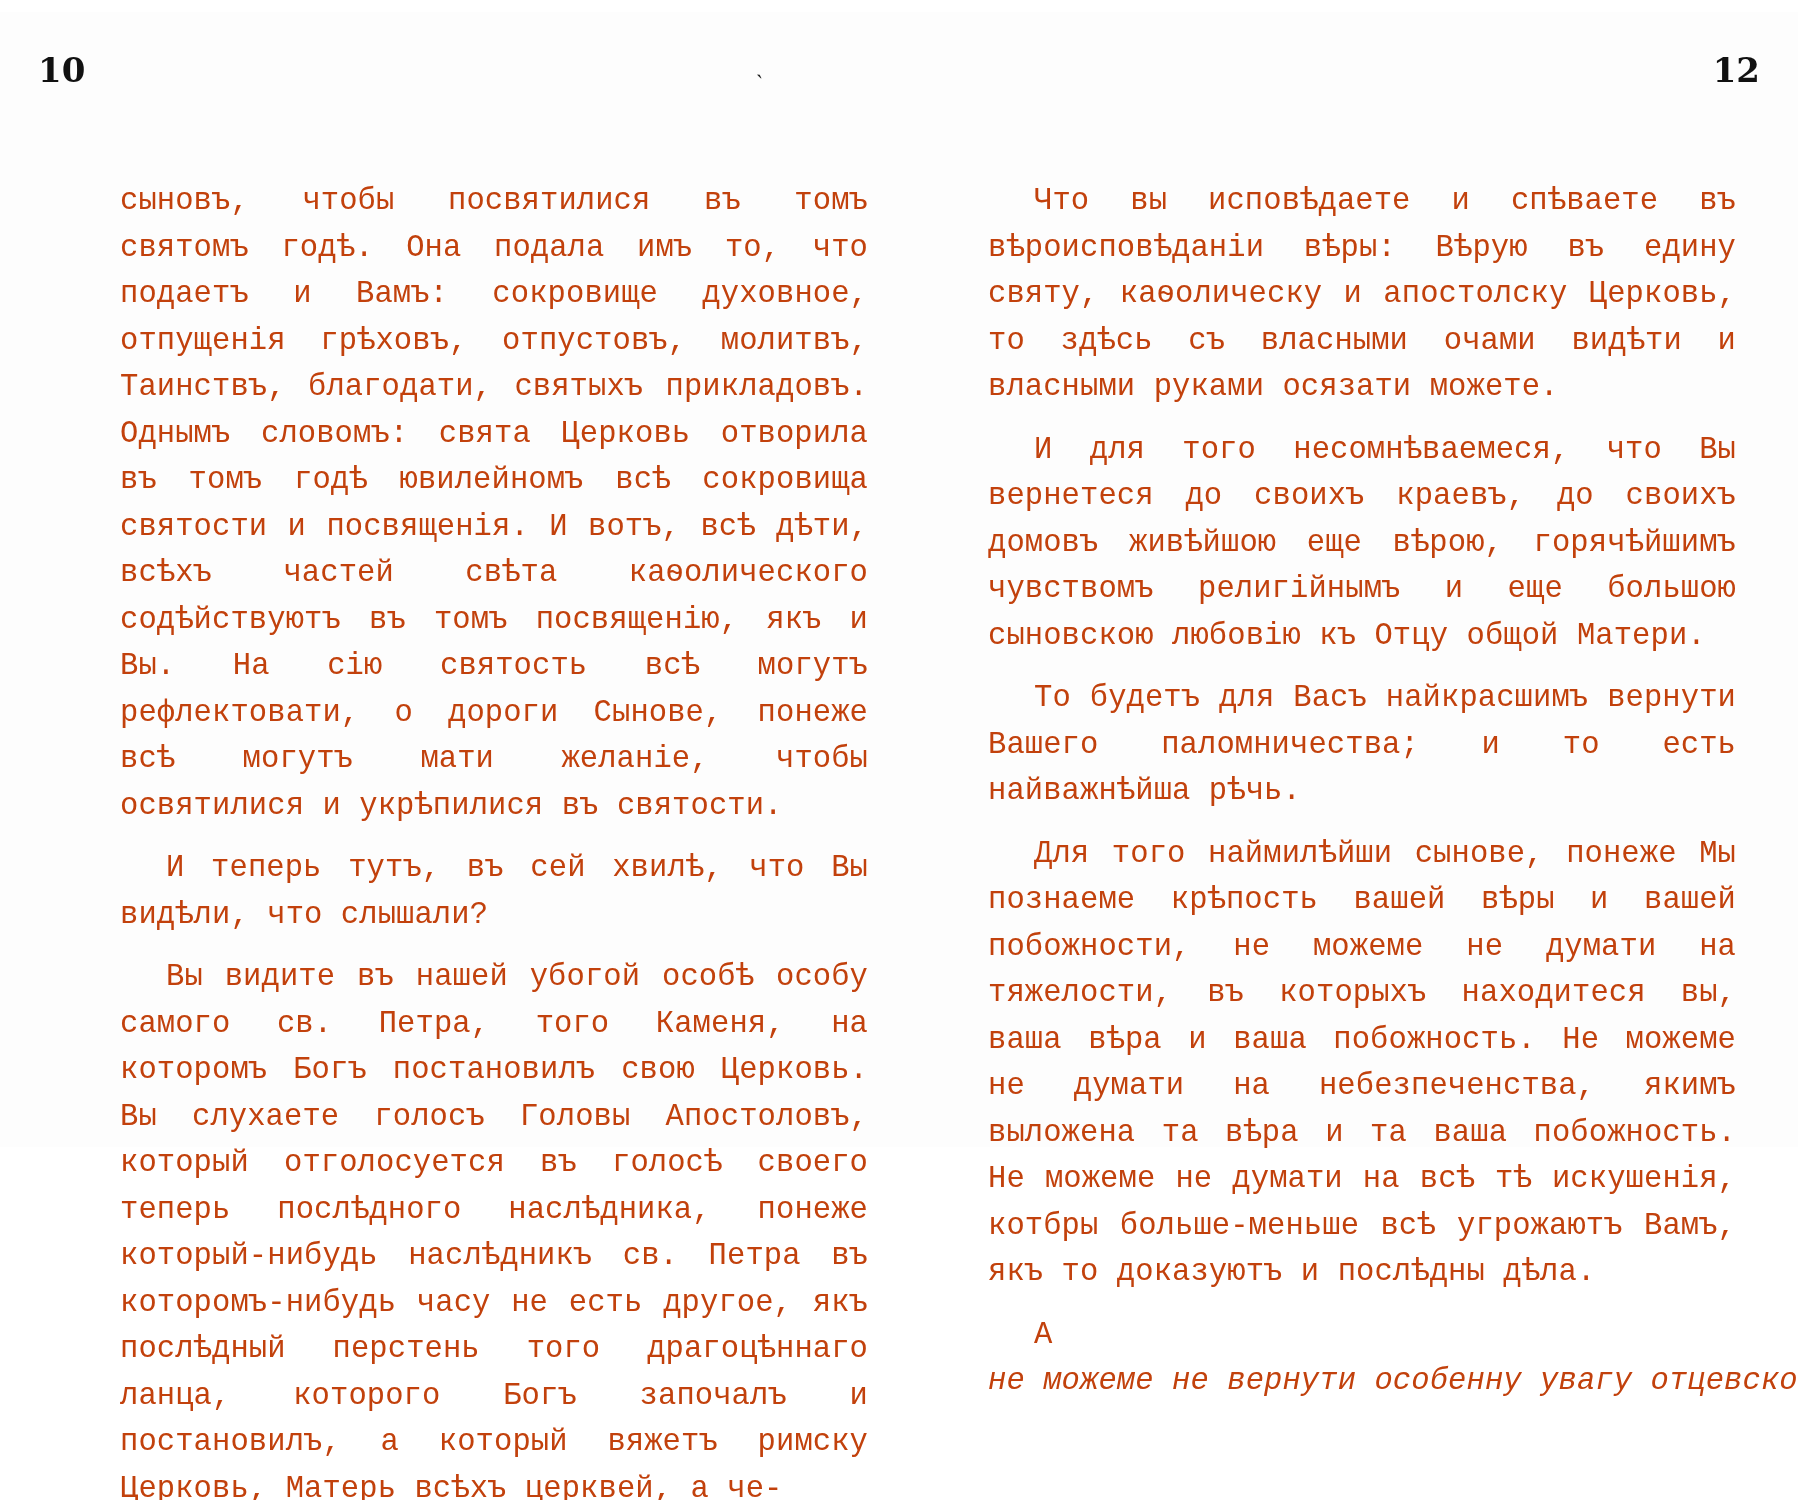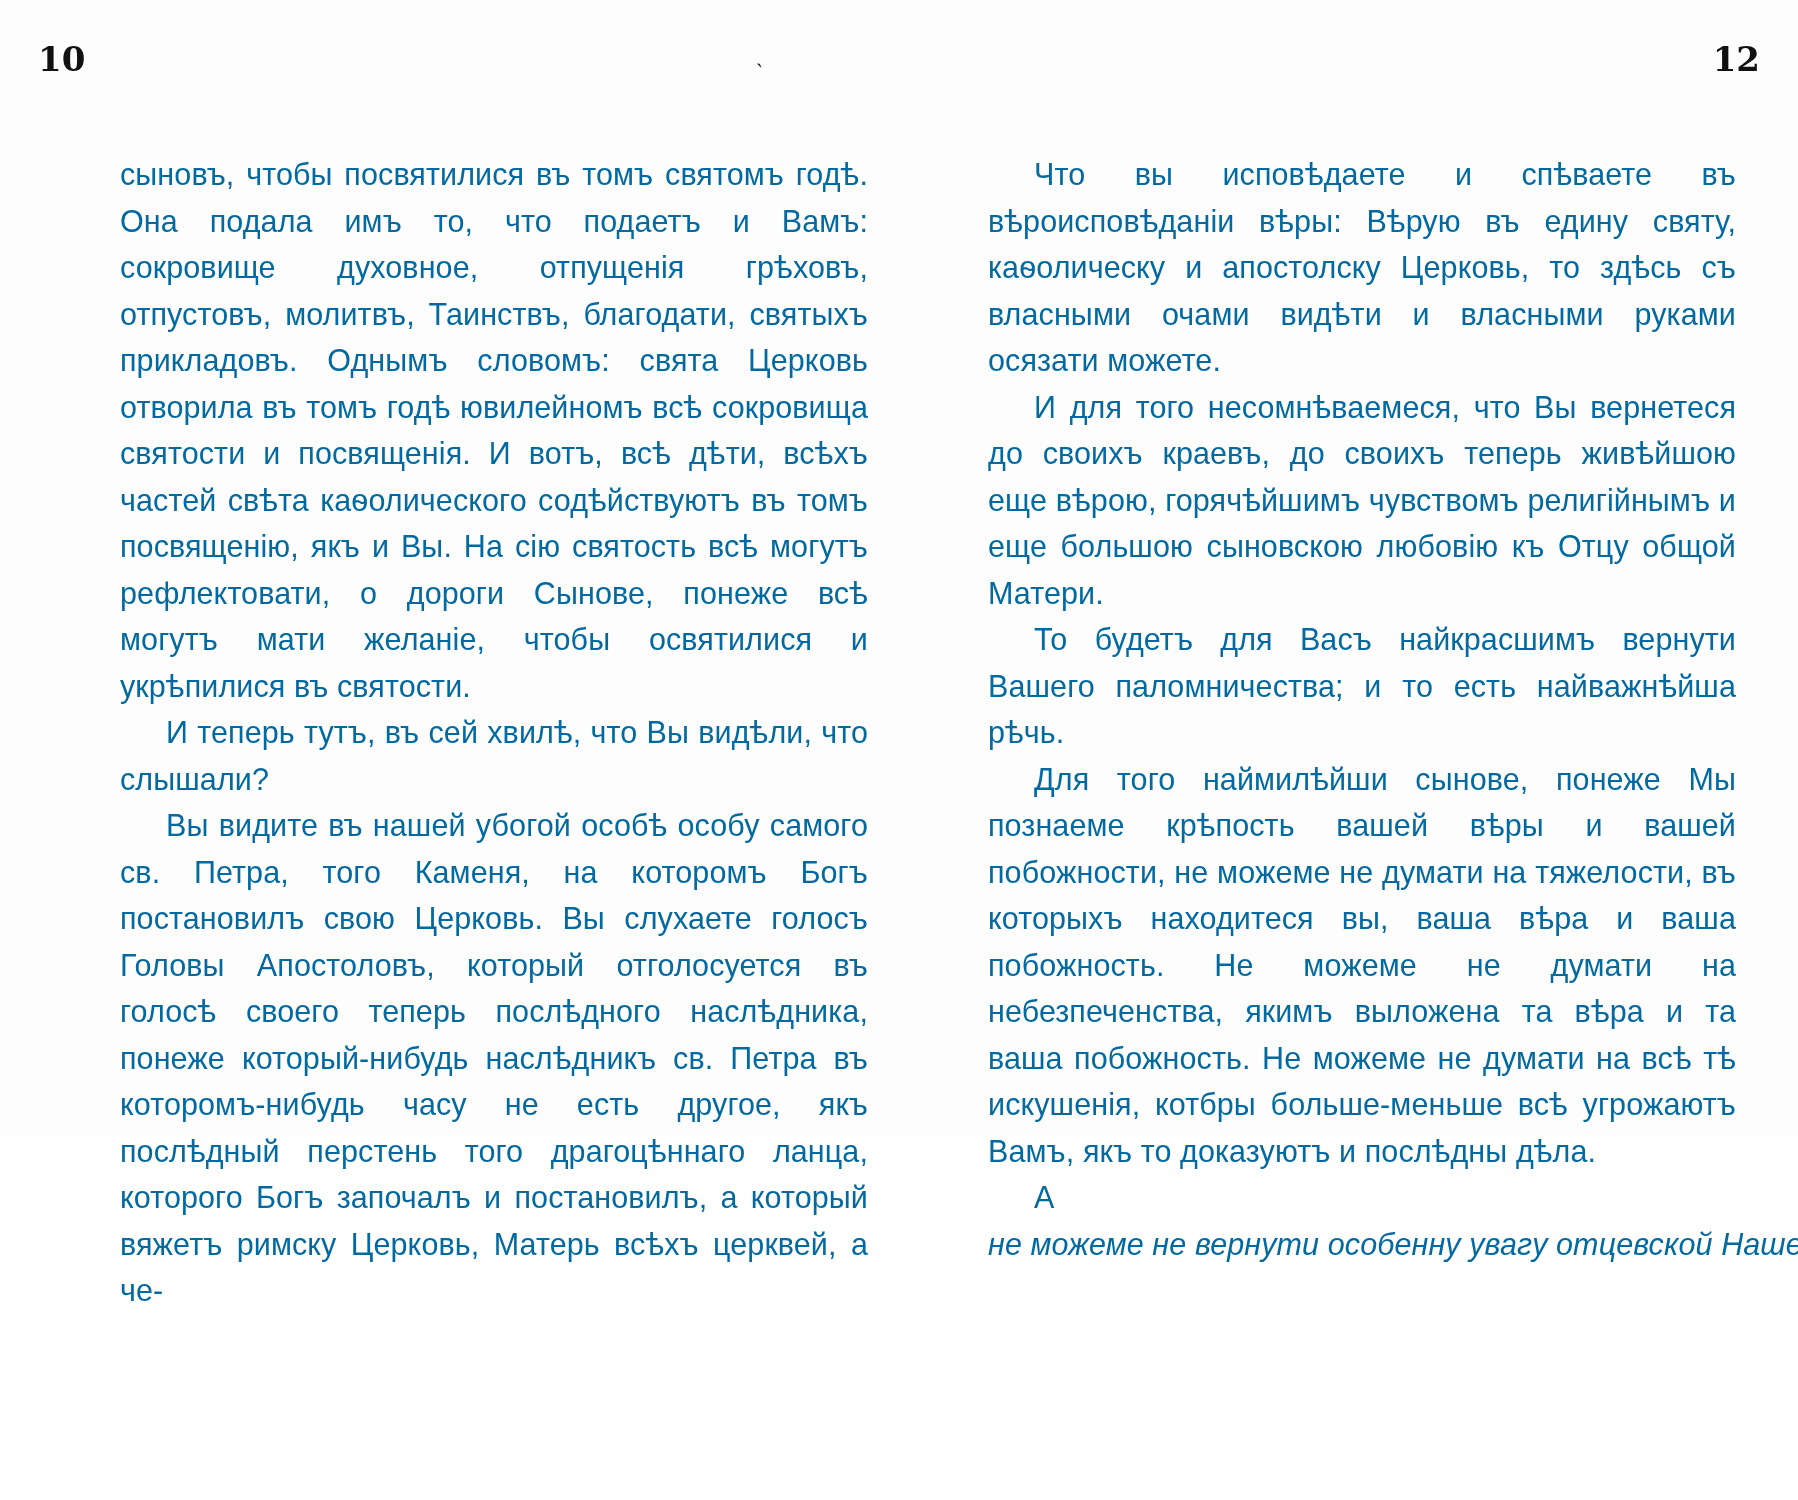--- a/index.html
+++ b/index.html
@@ -11,21 +11,21 @@
     width: 1798px;
     height: 1500px;
     font-family: "Liberation Serif", serif;
     color: #0d0d0d;
     position: relative;
     overflow: hidden;
   }
   .page {
     position: absolute;
     left: 0;
-    top: 1px;
+    top: 12px;
     width: 1798px;
     height: 1135px;
     background: #fdfdfd;
   }
   .folio {
     position: absolute;
     font-family: "DejaVu Serif", serif;
     font-weight: bold;
     font-size: 34px;
     color: #111;
@@ -58,28 +58,28 @@
     width: 748px;
     box-sizing: border-box;
   }
   .col-left {
     margin-left: 120px;
   }
   .col-right {
     margin-left: 120px;
   }
   p.para {
-    margin: 0 0 0 0;
-    font-family: Liberation Sans, sans-serif;
+    margin: 16px 0 0 0;
+    font-family: Liberation Mono, monospace;
     font-size: 30.5px;
     line-height: 46.5px;
     text-align: justify;
     text-justify: inter-word;
     letter-spacing: 0.1px;
-    color: #0369a1;
+    color: #c2410c;
     -webkit-font-smoothing: none;
   }
   p.para.indent {
     text-indent: 46px;
   }
   .hyph-tail {
     white-space: nowrap;
   }
 </style>
 </head>
@@ -94,20 +94,20 @@
   <div class="columns">
 
     <div class="col col-left">
       <p class="para">сыновъ, чтобы посвятилися въ томъ святомъ годѣ. Она подала имъ то, что подаетъ и Вамъ: сокровище духовное, отпущенія грѣховъ, отпустовъ, молитвъ, Таинствъ, благодати, святыхъ прикладовъ. Однымъ словомъ: свята Церковь отворила въ томъ годѣ ювилейномъ всѣ сокровища святости и посвященія. И вотъ, всѣ дѣти, всѣхъ частей свѣта каѳолического содѣйствуютъ въ томъ посвященію, якъ и Вы. На сію святость всѣ могутъ рефлектовати, о дороги Сынове, понеже всѣ могутъ мати желаніе, чтобы освятилися и укрѣпилися въ святости.</p>
       <p class="para indent">И теперь тутъ, въ сей хвилѣ, что Вы видѣли, что слышали?</p>
       <p class="para indent">Вы видите въ нашей убогой особѣ особу самого св. Петра, того Каменя, на которомъ Богъ постановилъ свою Церковь. Вы слухаете голосъ Головы Апостоловъ, который отголосуется въ голосѣ своего теперь послѣдного наслѣдника, понеже который-нибудь наслѣдникъ св. Петра въ которомъ-нибудь часу не есть другое, якъ послѣдный перстень того драгоцѣннаго ланца, которого Богъ започалъ и постановилъ, а который вяжетъ римску Церковь, Матерь всѣхъ церквей, а че-</p>
     </div>
 
     <div class="col col-right">
       <p class="para indent">Что вы исповѣдаете и спѣваете въ вѣроисповѣданіи вѣры: Вѣрую въ едину святу, каѳолическу и апостолску Церковь, то здѣсь съ власными очами видѣти и власными руками осязати можете.</p>
-      <p class="para indent">И для того несомнѣваемеся, что Вы вернетеся до своихъ краевъ, до своихъ теперь живѣйшою еще вѣрою, горячѣйшимъ чувствомъ религійнымъ и еще большою сыновскою любовію къ Отцу общой Матери.</p>
+      <p class="para indent">И для того несомнѣваемеся, что Вы вернетеся до своихъ краевъ, до своихъ домовъ живѣйшою еще вѣрою, горячѣйшимъ чувствомъ религійнымъ и еще большою сыновскою любовію къ Отцу общой Матери.</p>
       <p class="para indent">То будетъ для Васъ найкрасшимъ вернути Вашего паломничества; и то есть найважнѣйша рѣчь.</p>
       <p class="para indent">Для того наймилѣйши сынове, понеже Мы познаеме крѣпость вашей вѣры и вашей побожности, не можеме не думати на тяжелости, въ которыхъ находитеся вы, ваша вѣра и ваша побожность. Не можеме не думати на небезпеченства, якимъ выложена та вѣра и та ваша побожность. Не можеме не думати на всѣ тѣ искушенія, котбры больше-меньше всѣ угрожаютъ Вамъ, якъ то доказуютъ и послѣдны дѣла.</p>
       <p class="para indent"><span>А </span><span class="hyph-tail" style="font-style:italic">не можеме не вернути особенну увагу отцевской Нашей любви и сим-</span></p>
     </div>
 
   </div>
 </div>
 
 </body></html>

